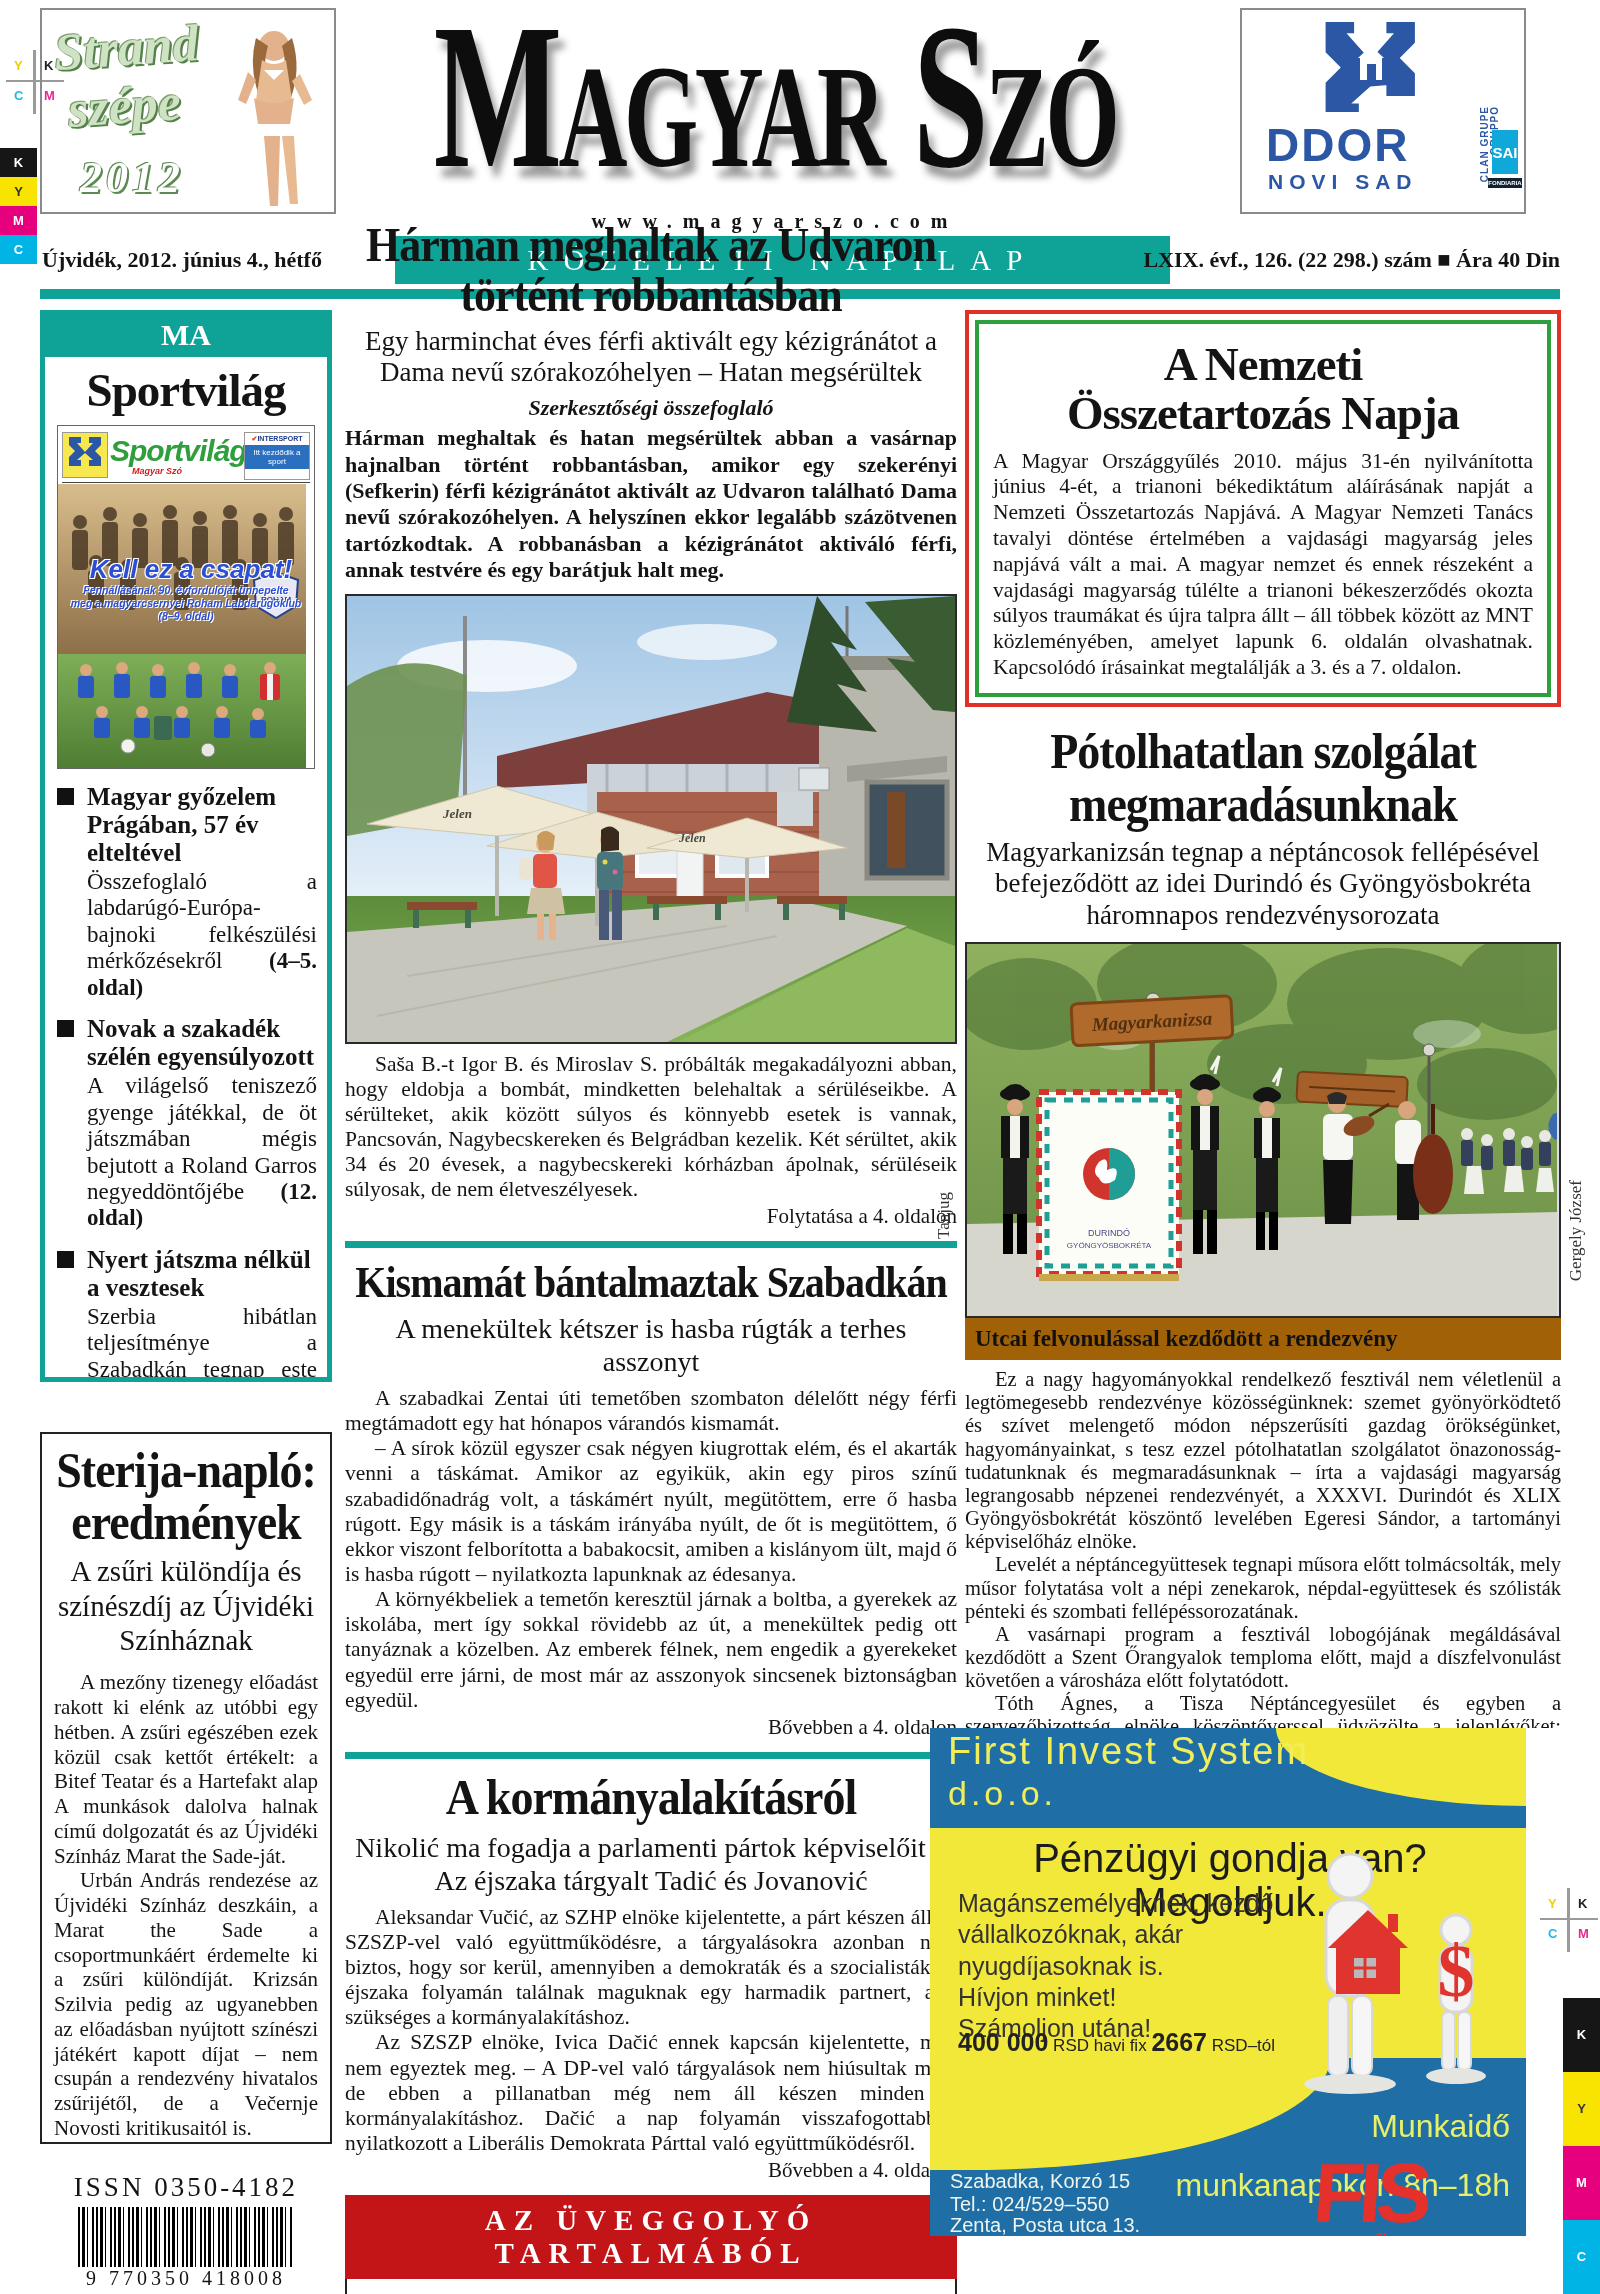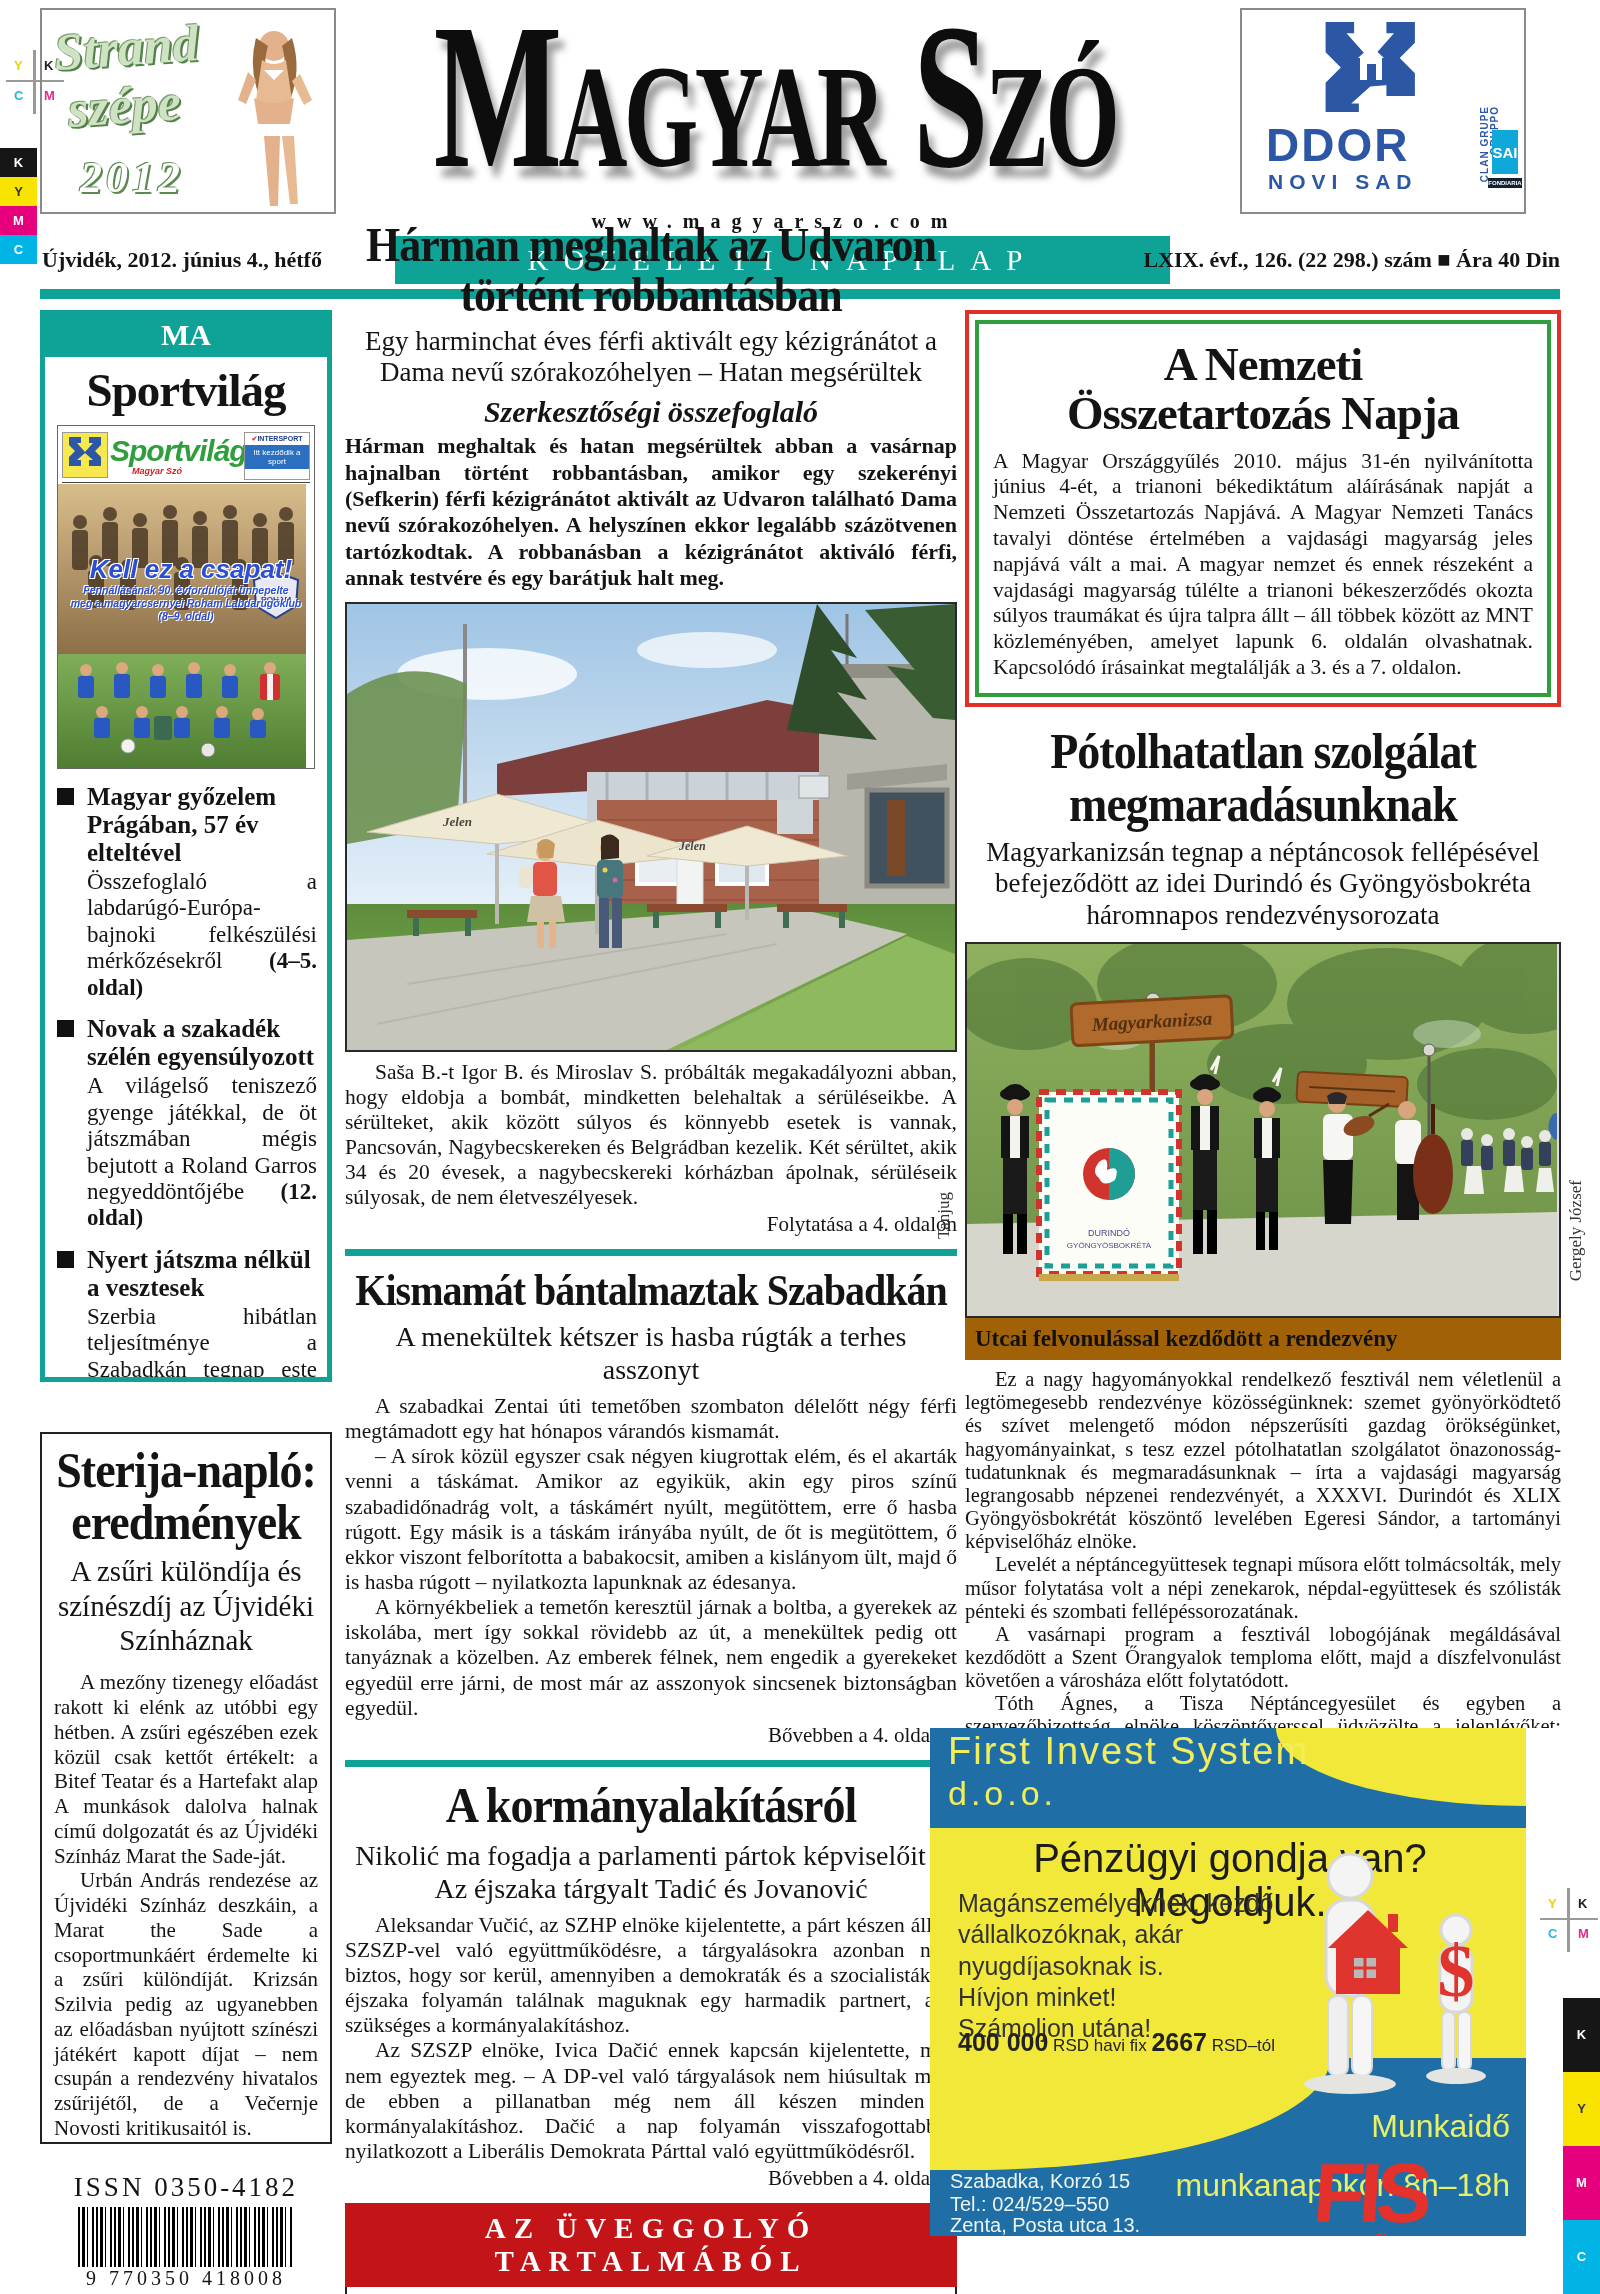--- a/index.html
+++ b/index.html
@@ -39,21 +39,21 @@
   .ddor-city{font:bold 21px "Liberation Sans",sans-serif;color:#2b57a5;letter-spacing:6px;}
   .ddor-side{position:absolute;right:34px;top:96px;writing-mode:vertical-rl;transform:rotate(180deg);
       font:bold 10px "Liberation Sans",sans-serif;color:#2b57a5;letter-spacing:1px;}
   .saibox{position:absolute;right:6px;top:120px;width:26px;height:44px;background:#10a8d8;
       color:#fff;font:bold 15px "Liberation Sans",sans-serif;display:flex;align-items:center;justify-content:center;}
   .fond{position:absolute;right:2px;top:168px;width:34px;background:#123;color:#fff;
       font:bold 6px "Liberation Sans",sans-serif;text-align:center;padding:2px 0;}
   
   .hXL{font-weight:bold;text-align:center;line-height:1.04;letter-spacing:-1px;transform:scaleY(1.1);transform-origin:top;}
   .sub{text-align:center;line-height:1.18;font-weight:normal;}
-  .byline{text-align:center;font-style:italic;font-weight:bold;font-size:30px;margin:6px 0 4px;}
+  .byline{text-align:center;font-style:italic;font-weight:bold;font-size:22px;margin:6px 0 4px;}
   .lead{font-weight:bold;text-align:justify;font-size:22px;line-height:1.2;}
   .bodyt{text-align:justify;font-size:21.5px;line-height:1.17;}
   .bodyt p{margin:0;text-indent:30px;}
   .more{text-align:right;font-size:21px;margin-top:2px;}
   .divider{height:7px;background:#0fa296;margin:12px 0;}
   .photo{position:relative;border:2px solid #2a2a2a;overflow:hidden;background:#dde;}
   .caption{background:#a16207;font-weight:bold;font-size:23px;padding:8px 10px;color:#111;}
   
   .mabox{border:5px solid #0fa296;height:1062px;overflow:hidden;}
   .mabar{background:#0fa296;color:#fff;text-align:center;font-weight:bold;font-size:30px;height:42px;line-height:40px;}

